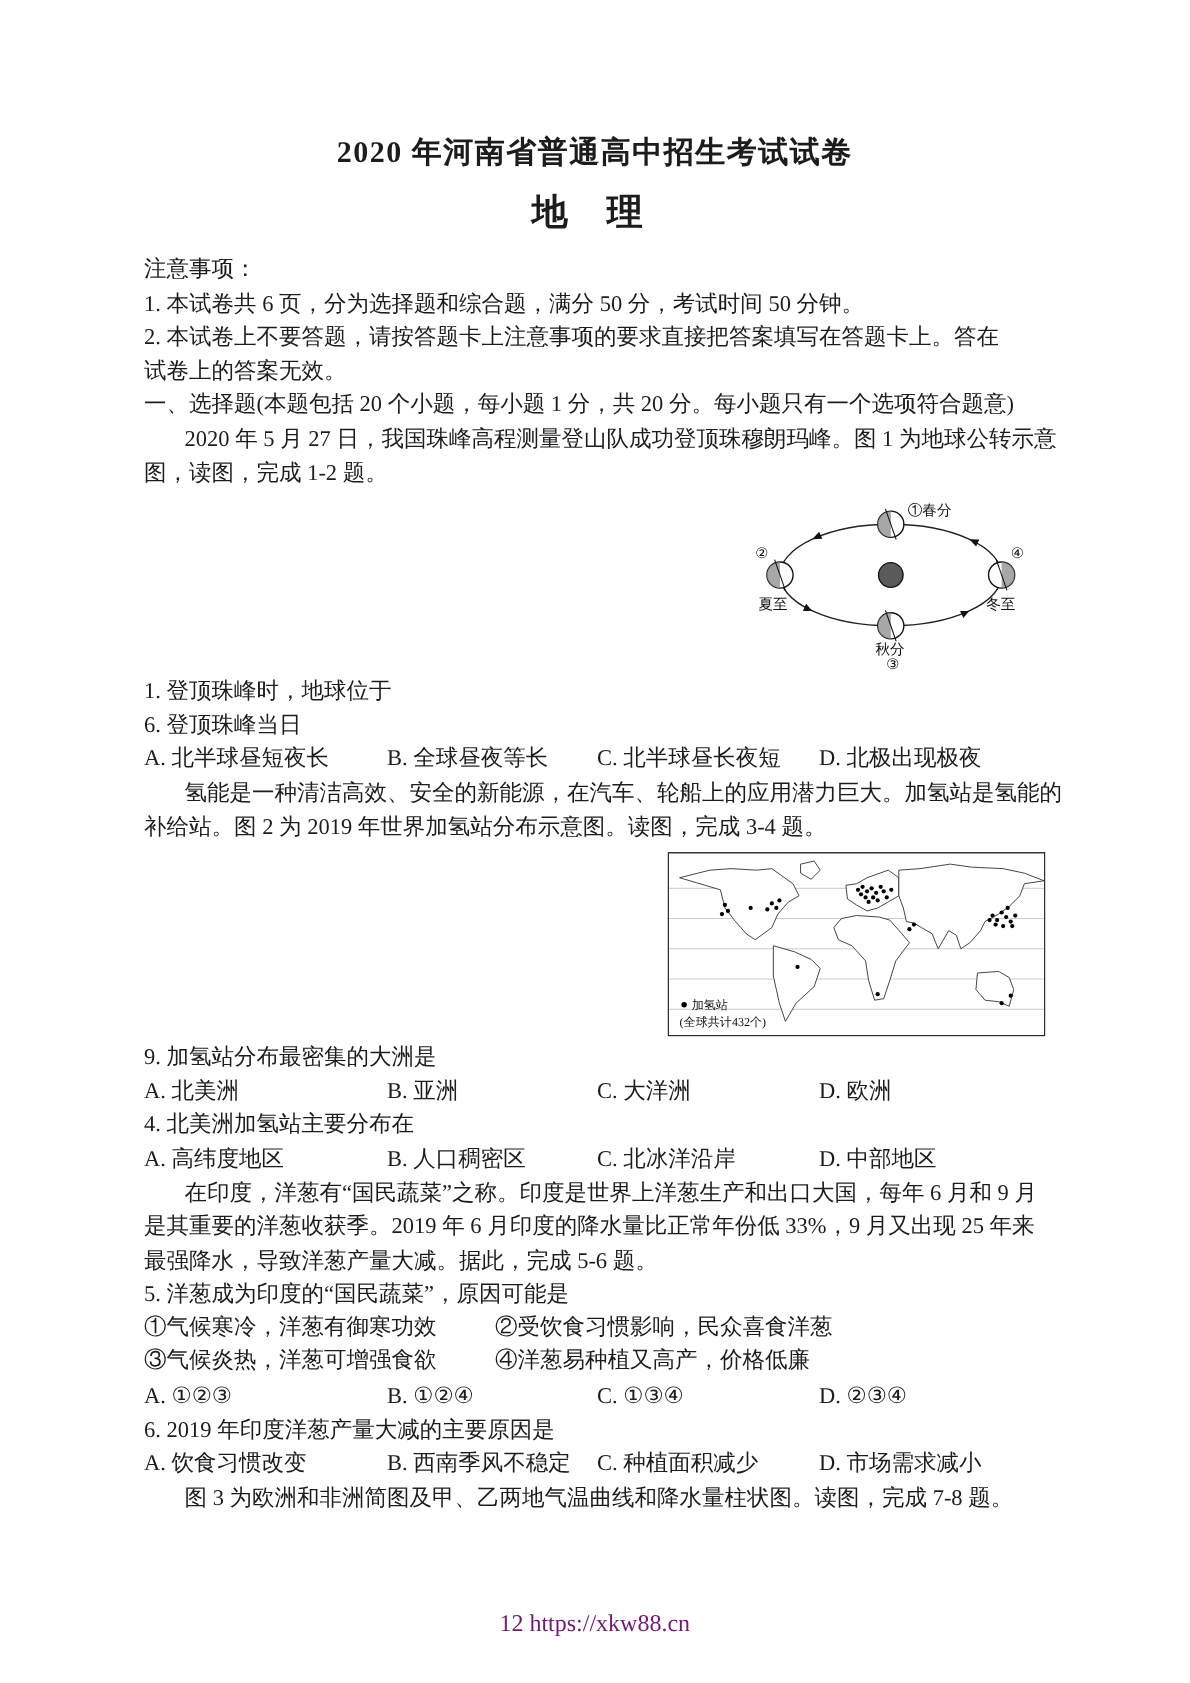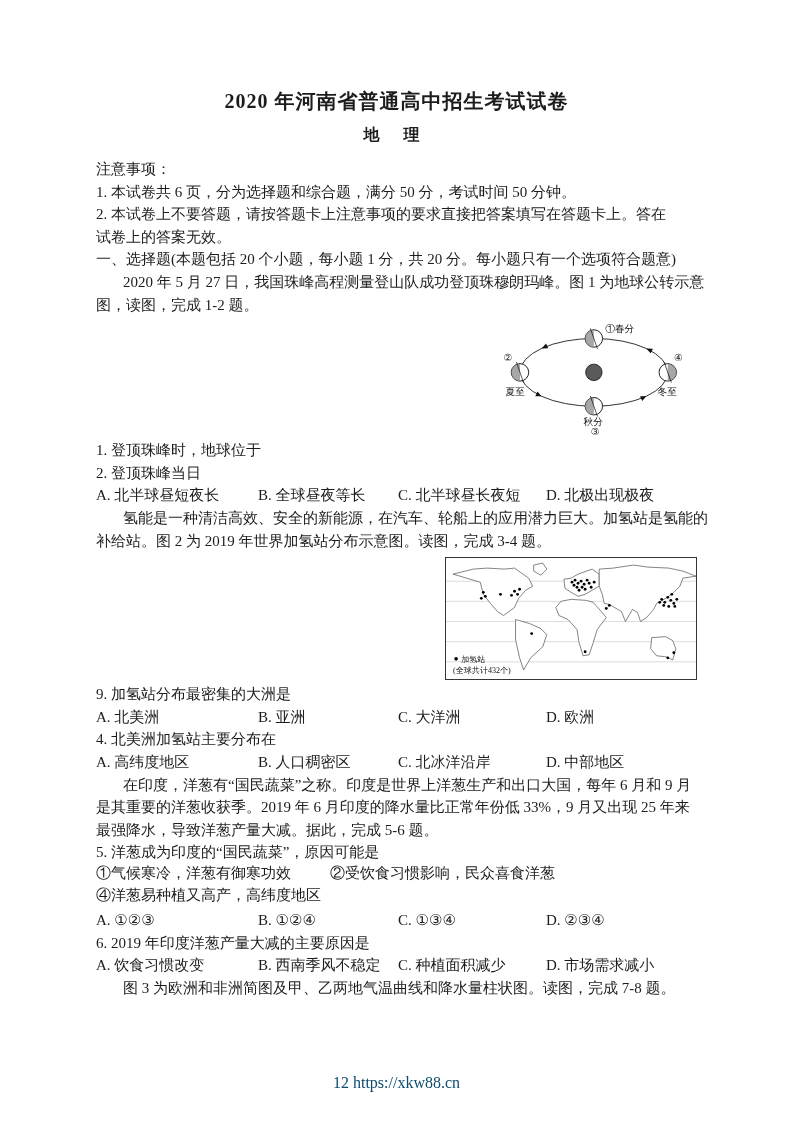--- a/index.html
+++ b/index.html
@@ -6,21 +6,21 @@
   html,body { margin:0; padding:0; background:#ffffff; }
   body {
     width:793px; height:1122px;
     font-family:"Liberation Serif","DejaVu Serif",serif;
     color:#1c1c1c;
   }
   .page { position:relative; width:793px; height:1122px; overflow:hidden; background:#fff; }
   .content { padding:88px 96px 0 96px; }
 
   .exam-title { font-size:20px; font-weight:bold; text-align:center; margin:0 0 10px 0; letter-spacing:1px; }
-  .subject-title { font-size:16px; font-weight:bold; text-align:center; margin:0 0 12px 0; letter-spacing:10px; }
+  .subject-title { font-size:24px; font-weight:bold; text-align:center; margin:0 0 12px 0; letter-spacing:10px; }
 
   .line { font-size:15px; line-height:22.6px; white-space:nowrap; }
   .indent { padding-left:27px; }
 
   .options { display:grid; grid-template-columns:162px 140px 148px 1fr; font-size:15px; line-height:22.6px; }
   .options span { white-space:nowrap; }
   .subopts { display:grid; grid-template-columns:234px 1fr; font-size:15px; line-height:22.6px;font-family:Liberation Mono, monospace; }
   .subopts span { white-space:nowrap; }
 
   .fig { display:flex; justify-content:flex-end; }
@@ -37,21 +37,21 @@
   .fig-label { font-family:"Liberation Serif","DejaVu Serif",serif; font-size:9.5px; fill:#111; }
 
   .map-frame { fill:#ffffff; stroke:#222; stroke-width:0.9; }
   .map-grid { stroke:#9a9a9a; stroke-width:0.35; }
   .land { fill:#ffffff; stroke:#333; stroke-width:0.6; }
   .station { fill:#000; }
   .legend-text { font-family:"Liberation Serif","DejaVu Serif",serif; font-size:8px; fill:#111; }
 
   .footer {
     position:absolute; bottom:30px; left:0; width:100%;
-    text-align:center; font-size:16px; color:#0c4a6e;
+    text-align:center; font-size:16px; color:#701a75;
   }
 </style>
 </head>
 <body>
 
 <div class="page">
   <div class="content">
 
     <div class="exam-title">2020 年河南省普通高中招生考试试卷</div>
     <div class="subject-title">地  理</div>
@@ -106,21 +106,21 @@
         <text class="fig-label" x="4" y="74">夏至</text>
         <text class="fig-label" x="168" y="41">④</text>
         <text class="fig-label" x="152" y="74">冬至</text>
         <text class="fig-label" x="80" y="103">秋分</text>
         <text class="fig-label" x="87" y="113">③</text>
       </svg>
     </div>
 
     <div class="line">1. 登顶珠峰时，地球位于</div>
 
-    <div class="line">2. 登顶珠峰当日</div>
+    <div class="line">6. 登顶珠峰当日</div>
     <div class="options">
       <span>A. 北半球昼短夜长</span>
       <span>B. 全球昼夜等长</span>
       <span>C. 北半球昼长夜短</span>
       <span>D. 北极出现极夜</span>
     </div>
 
     <div class="line indent">氢能是一种清洁高效、安全的新能源，在汽车、轮船上的应用潜力巨大。加氢站是氢能的</div>
     <div class="line">补给站。图 2 为 2019 年世界加氢站分布示意图。读图，完成 3-4 题。</div>
 
@@ -215,21 +215,22 @@
     <div class="line indent">在印度，洋葱有“国民蔬菜”之称。印度是世界上洋葱生产和出口大国，每年 6 月和 9 月</div>
     <div class="line">是其重要的洋葱收获季。2019 年 6 月印度的降水量比正常年份低 33%，9 月又出现 25 年来</div>
     <div class="line">最强降水，导致洋葱产量大减。据此，完成 5-6 题。</div>
 
     <div class="line">5. 洋葱成为印度的“国民蔬菜”，原因可能是</div>
     <div class="subopts">
       <span>①气候寒冷，洋葱有御寒功效</span>
       <span>②受饮食习惯影响，民众喜食洋葱</span>
     </div>
     <div class="subopts">
-      <span>④洋葱易种植又高产，高纬度地区</span>
+      <span>③气候炎热，洋葱可增强食欲</span>
+      <span>④洋葱易种植又高产，价格低廉</span>
     </div>
     <div class="options">
       <span>A. ①②③</span>
       <span>B. ①②④</span>
       <span>C. ①③④</span>
       <span>D. ②③④</span>
     </div>
 
     <div class="line">6. 2019 年印度洋葱产量大减的主要原因是</div>
     <div class="options">

